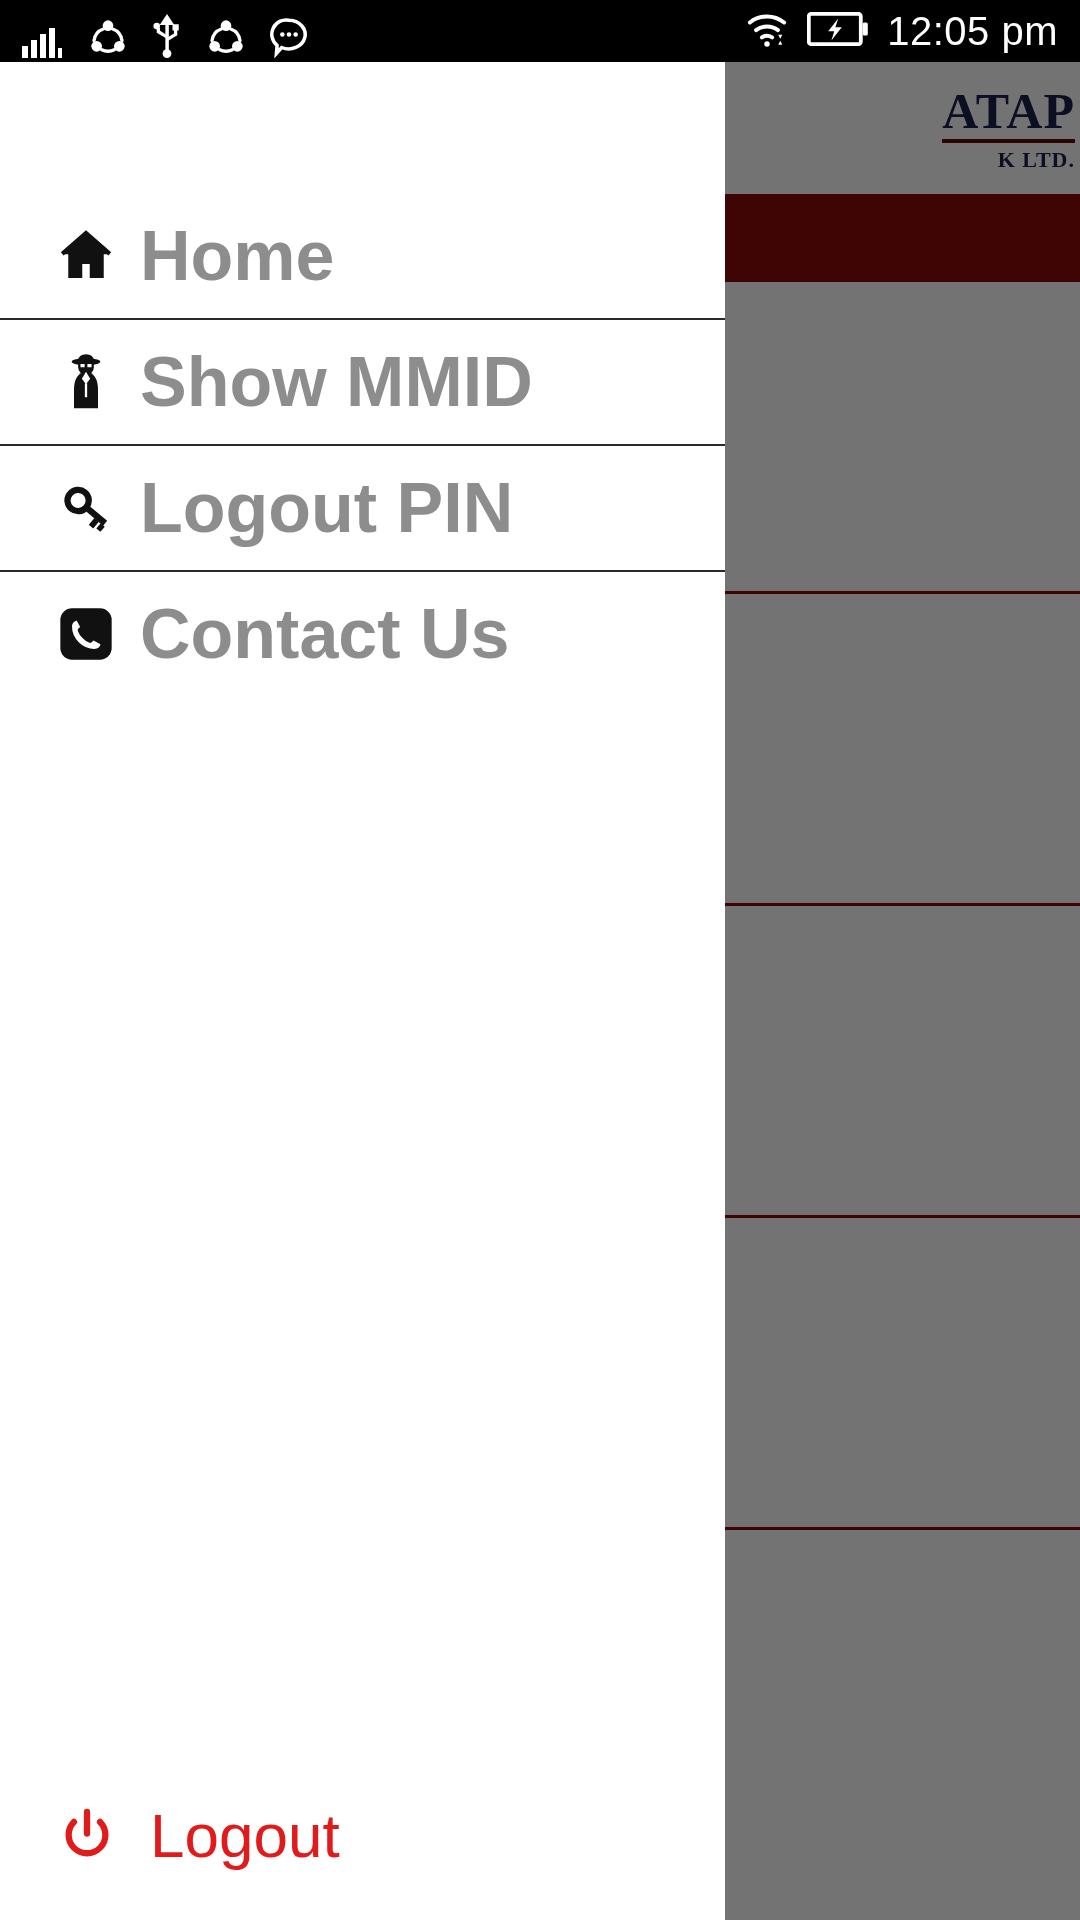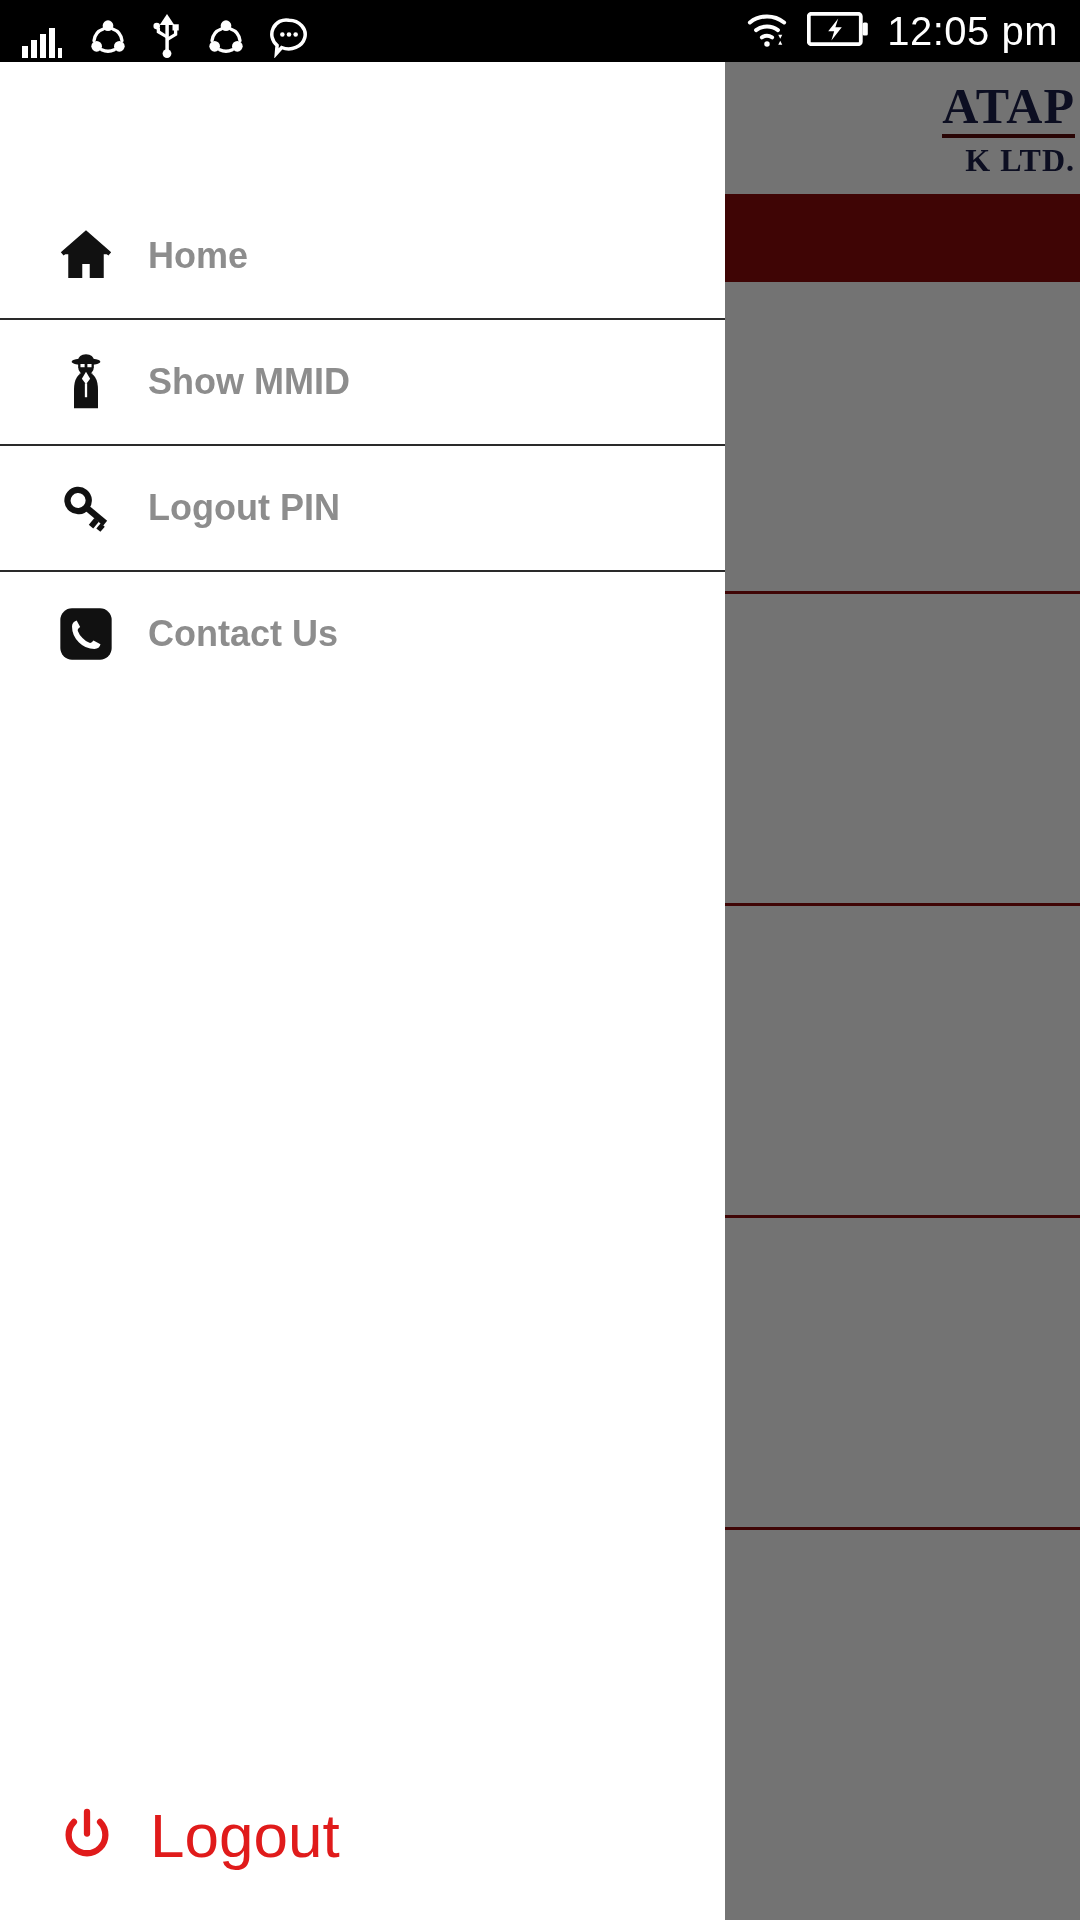--- a/index.html
+++ b/index.html
@@ -32,21 +32,21 @@
     display:flex; align-items:center; justify-content:flex-end;
   }
   .bg-logo{
     text-align:right; padding-right:5px; color:#1b1f4b;
     font-family:"Liberation Serif", serif; line-height:1.0;
   }
   .bg-logo .l1{
     font-size:50px; font-weight:700; letter-spacing:1px;
     border-bottom:4px solid #5b0d0d; padding-bottom:3px; display:inline-block;
   }
-  .bg-logo .l2{ font-size:32px; font-weight:700; letter-spacing:1px; display:block; margin-top:6px; }
+  .bg-logo .l2{ font-size:22px; font-weight:700; letter-spacing:1px; display:block; margin-top:6px; }
   .bg-redbar{ width:1080px; height:88px; background:#8c0d0d; }
   .bg-tile{
     width:1080px; height:312px; background:#ffffff;
     border-bottom:3px solid #8c0d0d;
     display:flex; flex-direction:column; align-items:center; justify-content:center;
   }
   .bg-tile.first{ height:312px; }
   .bg-tile-icon{ height:150px; display:flex; align-items:center; justify-content:center; }
   .bg-tile-label{
     font-size:38px; color:#111; margin-top:20px; font-family:"Liberation Sans", sans-serif;
@@ -64,22 +64,22 @@
   }
   .drawer-list{ padding-top:0; }
   .drawer-item{
     height:124px; display:flex; align-items:center; padding-left:58px;
     background:#ffffff;
   }
   .drawer-item .d-icon{
     width:70px; display:flex; align-items:center; justify-content:flex-start;
   }
   .drawer-item .d-label{
-    font-size:36px; color:#8d8d8d; font-weight:700; letter-spacing:0px;
-    margin-left:20px; font-family:"Liberation Sans", sans-serif;
+    font-size:70px; color:#8d8d8d; font-weight:700; letter-spacing:0px;
+    margin-left:12px; font-family:"Liberation Sans", sans-serif;
   }
   .divider{ height:2px; background:#2a2a2a; width:725px; }
   .divider.short{ width:725px; }
   .spacer{ flex:1 1 auto; }
   .logout-row{
     height:150px; display:flex; align-items:center; padding-left:58px;
     padding-bottom:20px;
   }
   .logout-row .d-icon{ width:70px; display:flex; align-items:center; }
   .logout-row .d-label{

